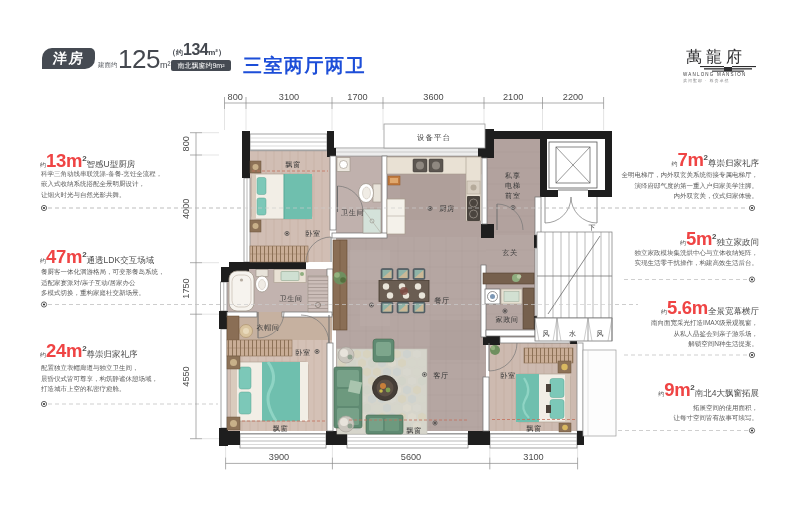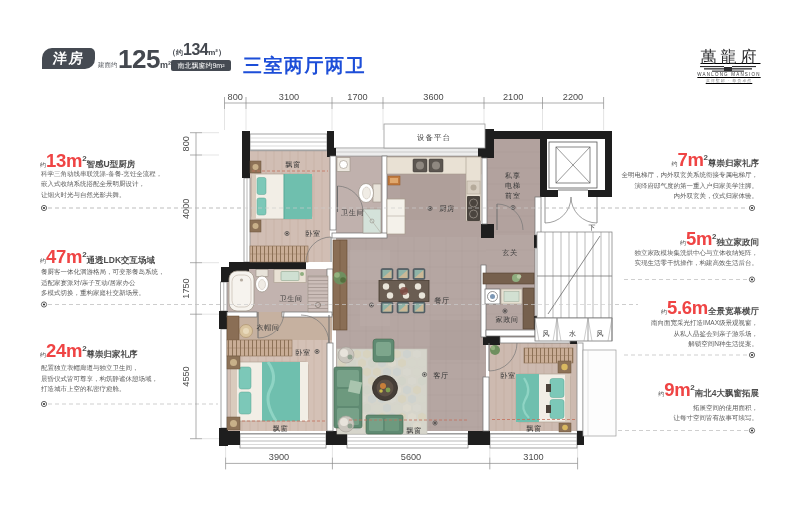--- a/index.html
+++ b/index.html
@@ -2,39 +2,39 @@
 <html><head><meta charset="utf-8">
 <style>
 html,body{margin:0;padding:0;background:#fff;}
 *{box-sizing:border-box;}
 #page{position:relative;width:800px;height:507px;background:#ffffff;overflow:hidden;
  font-family:"Liberation Sans",sans-serif;}
 .abs{position:absolute;}
 .hnum{font-size:18.5px;font-weight:bold;color:#ef4444;letter-spacing:-0.3px;}
 .hyue{font-size:6px;color:#4d4d4d;}
 .hsup{font-size:8px;font-weight:bold;color:#4d4d4d;vertical-align:6px;}
-.htit{font-size:8.5px;font-weight:bold;color:#4d4d4d;letter-spacing:0px;}
+.htit{font-size:8.5px;font-weight:normal;color:#4d4d4d;letter-spacing:0px;}
 .bod{font-size:6.5px;color:#5d5d5d;line-height:10.5px;letter-spacing:0px;}
 .blk{white-space:nowrap;}
 </style></head><body>
 <div id="page">
 
 <div class="abs" style="left:42px;top:48px;width:53px;height:21px;background:#454a52;border-radius:10px 5px 10px 0;color:#fff;font-size:14px;font-weight:bold;text-align:center;line-height:21px;letter-spacing:2px;"><span style="display:inline-block;transform:skewX(-6deg)">洋房</span></div>
 
 <div class="abs" style="left:98px;top:61px;font-size:6.5px;color:#55595f;">建面约</div>
 
-<div class="abs" style="left:118px;top:44px;font-size:26px;font-weight:bold;color:#44484f;letter-spacing:-0.5px;">125<span style="font-size:9px;letter-spacing:0;">m²</span></div>
+<div class="abs" style="left:118px;top:44px;font-size:26px;font-weight:normal;color:#44484f;letter-spacing:-0.5px;">125<span style="font-size:9px;letter-spacing:0;">m²</span></div>
 
 <div class="abs" style="left:168px;top:41px;font-size:8px;color:#44484f;font-weight:bold;">（<span style="font-size:7px;">约</span><span style="font-size:16px;letter-spacing:-0.5px;">134</span><span style="font-size:8px;">m²</span>）</div>
 
 <div class="abs" style="left:171px;top:60px;width:60px;height:11px;background:#454a52;border-radius:2px;color:#fff;font-size:7px;text-align:center;line-height:11px;">南北飘窗约9m²</div>
 
 <div class="abs" style="left:243px;top:53px;font-size:19px;font-weight:bold;color:#1d4ed8;letter-spacing:1.5px;">三室两厅两卫</div>
 
-<div class="abs" style="left:683px;top:47px;width:92px;text-align:center;text-decoration:underline;">
+<div class="abs" style="left:683px;top:47px;width:92px;">
  <div style="font-family:'Liberation Serif',serif;font-size:16px;color:#2c2c2e;letter-spacing:4px;white-space:nowrap;margin-left:3px;">萬龍府</div>
  <svg width="60" height="8" viewBox="0 0 60 8" style="margin-top:-3px;display:block;margin-left:15px;">
         <g fill="#2c2c2e">
           <rect x="2" y="1" width="24" height="1.1"></rect>
           <rect x="34" y="1" width="24" height="1.1"></rect>
           <rect x="6" y="3.2" width="48" height="1.3"></rect>
           <rect x="14" y="5.6" width="32" height="1.1"></rect>
           <rect x="26" y="2" width="8" height="4"></rect>
         </g>
       </svg>

